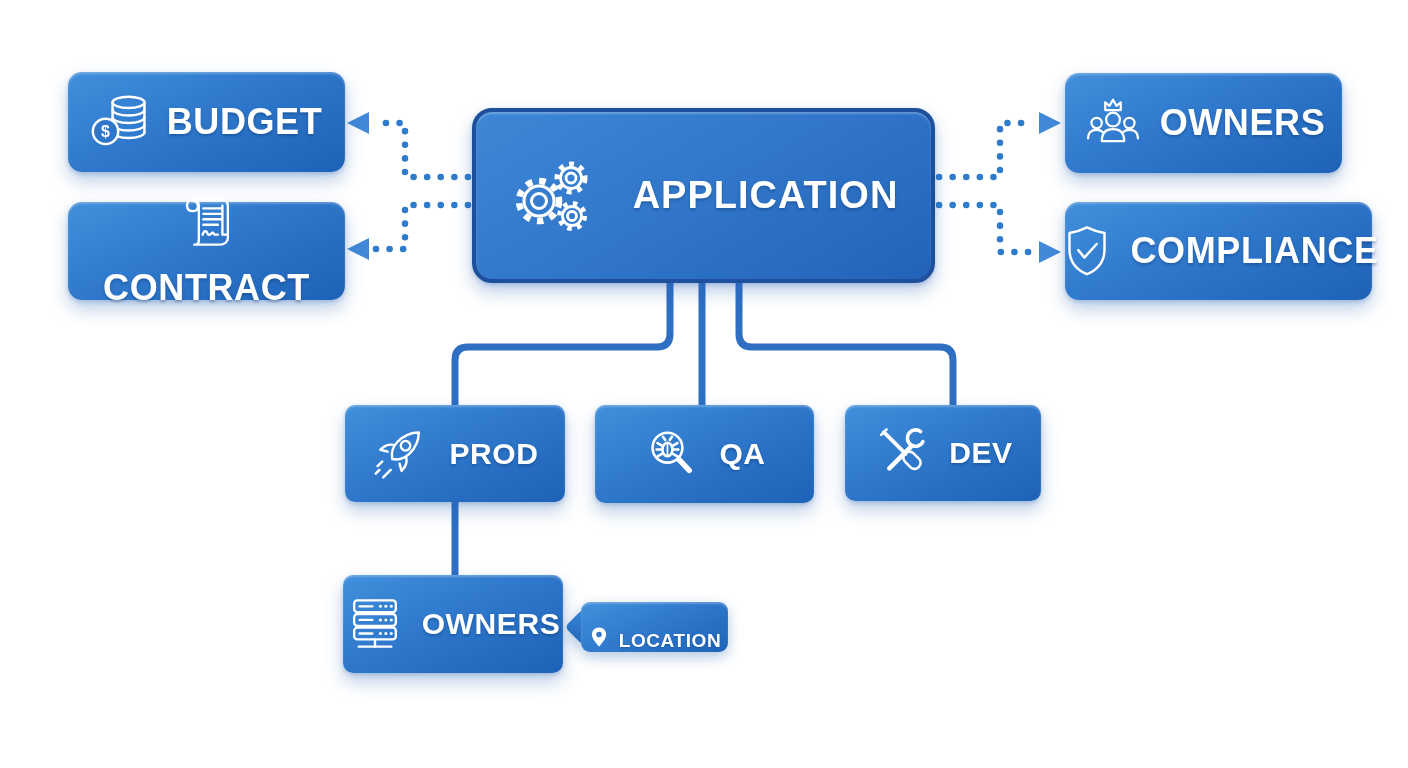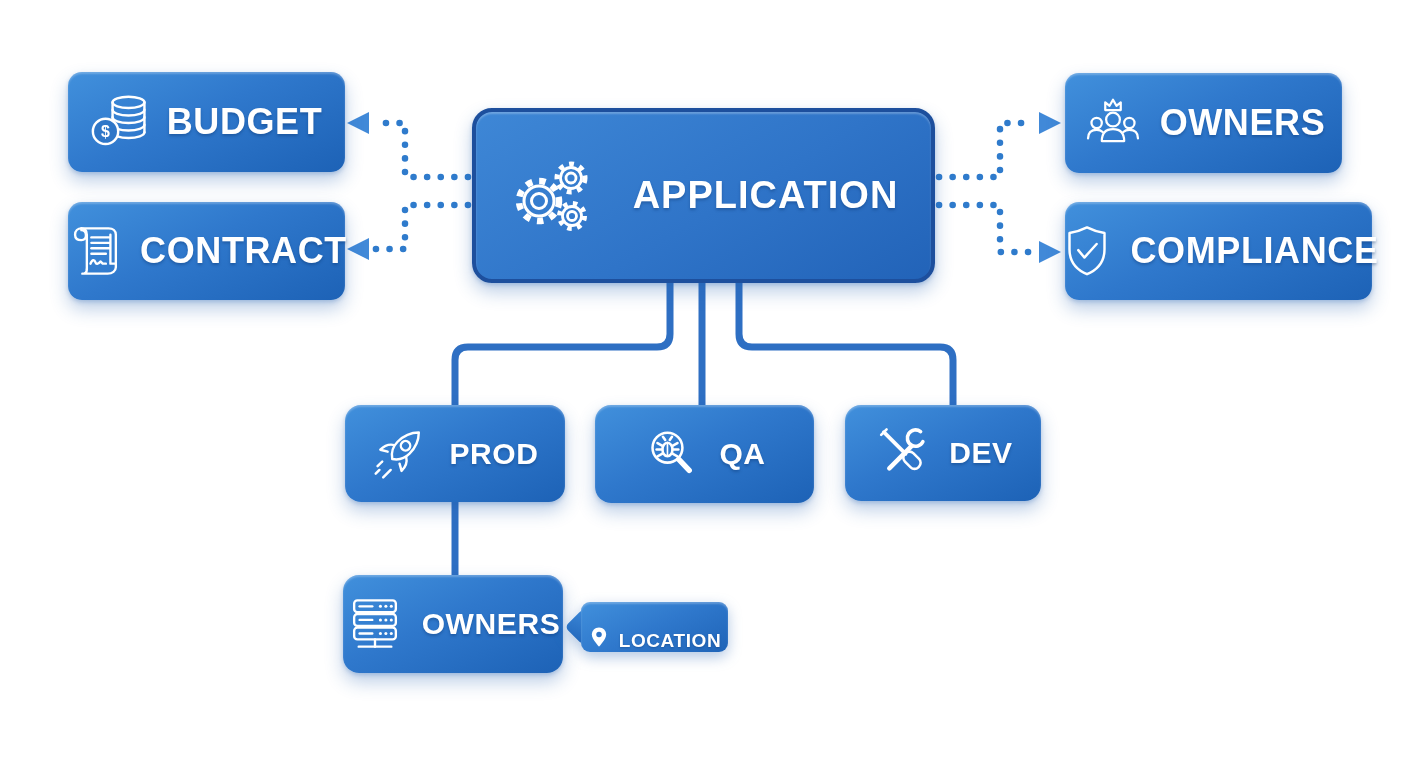--- a/index.html
+++ b/index.html
@@ -47,26 +47,26 @@
   .node.side .label { font-size: 36px; }
 
   .node.center {
     gap: 36px;
     border: 4px solid #1d4f9d;
     border-radius: 20px;
     background: linear-gradient(150deg, #3e87d6 0%, #2f74c8 55%, #2263b8 100%);
   }
   .node.center .label { font-size: 38px; letter-spacing: 1px; }
 
-  .node.env { gap: 18px; border-radius: 16px; }
+  .node.env { gap: 18px; border-radius: 10px; }
   .node.env .label { font-size: 30px; }
 
   
   .n-budget     { left:  68px; top:  72px; width: 277px; height: 100px; }
-  .n-contract   { left:  68px; top: 202px; width: 277px; height:  98px; }
+  .n-contract   { left:  68px; top: 202px; width: 277px; height:  98px; flex-direction: column; }
   .n-application{ left: 472px; top: 108px; width: 463px; height: 175px; }
   .n-owners     { left:1065px; top:  73px; width: 277px; height: 100px; align-items: center; }
   .n-compliance { left:1065px; top: 202px; width: 307px; height:  98px; }
   .n-prod       { left: 345px; top: 405px; width: 220px; height:  97px; }
   .n-qa         { left: 595px; top: 405px; width: 219px; height:  98px; }
   .n-dev        { left: 845px; top: 405px; width: 196px; height:  96px; }
   .n-server     { left: 343px; top: 575px; width: 220px; height:  98px; }
 
   
   .tag {

